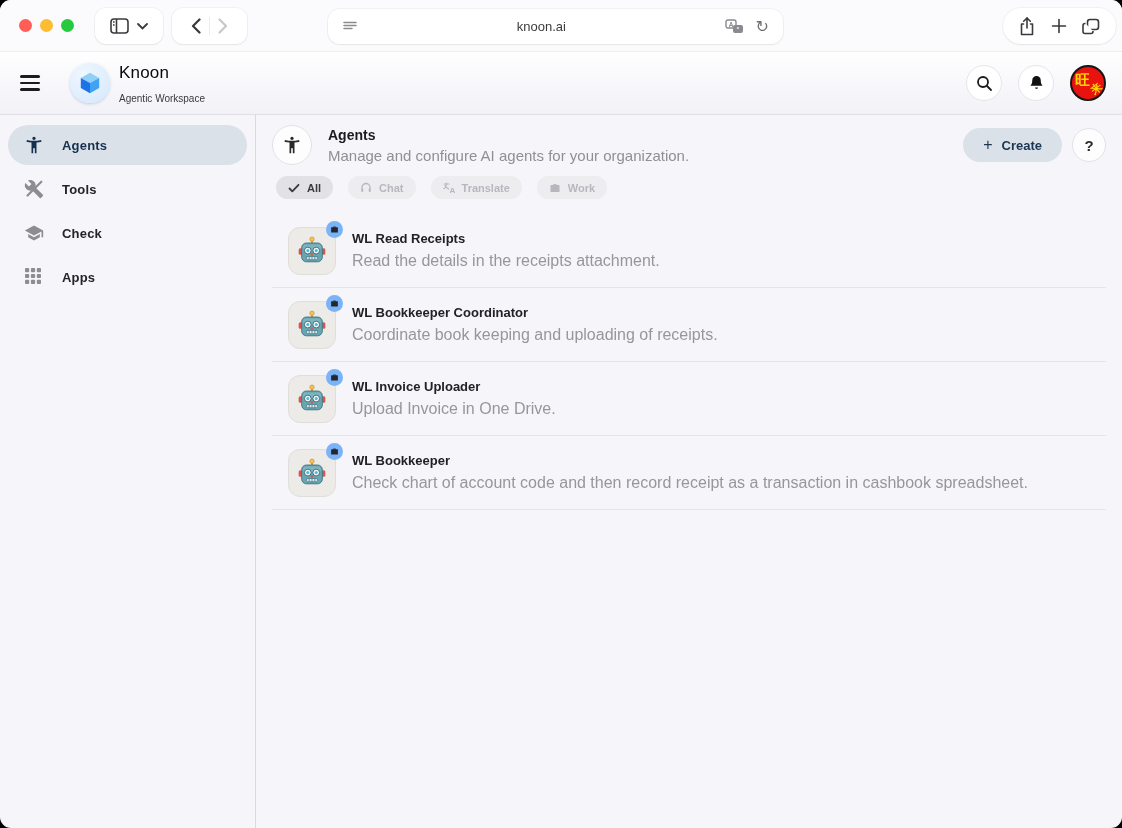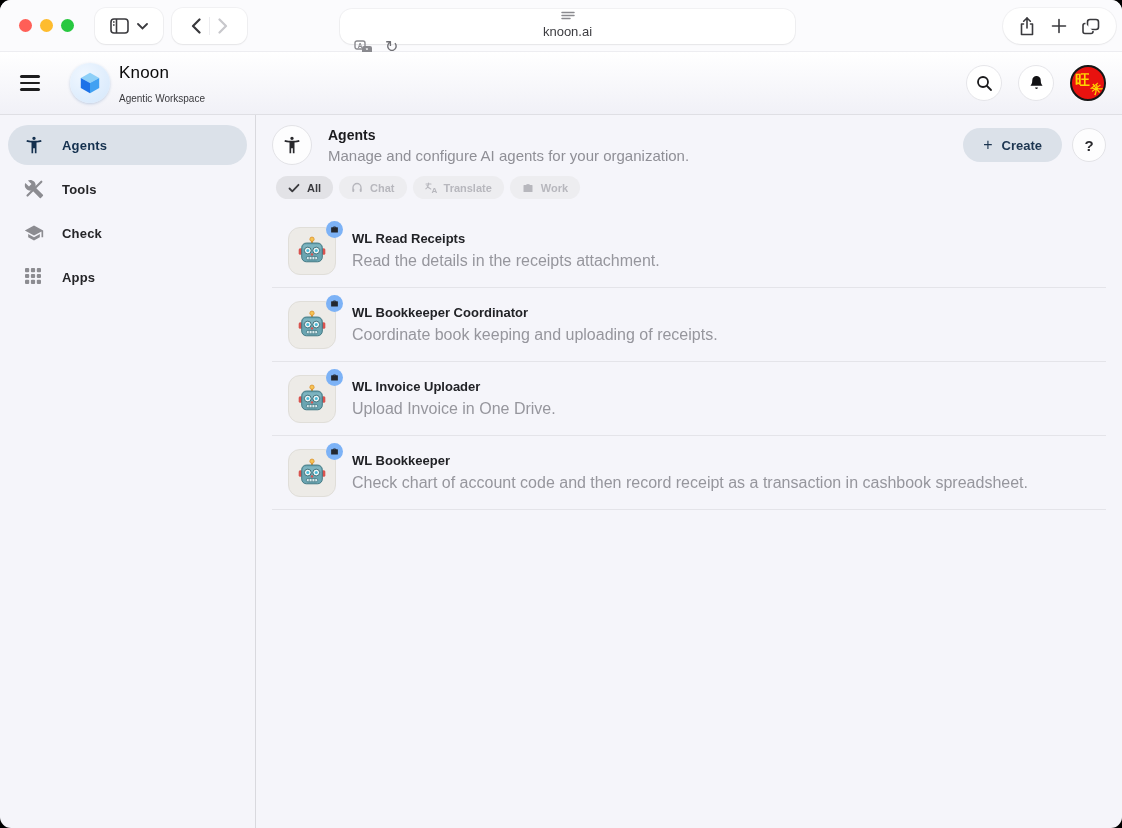--- a/index.html
+++ b/index.html
@@ -19,23 +19,23 @@
   .tb-pill {
     position:absolute; top:8px; height:36px; background:#ffffff; border-radius:11px;
     box-shadow:0 0 0 1px rgba(0,0,0,0.04), 0 1px 2px rgba(0,0,0,0.05);
     display:flex; align-items:center; justify-content:center;
   }
   .pill-sidebar { left:95px; width:68px; gap:8px; }
   .pill-nav { left:172px; width:75px; gap:0; }
   .pill-nav .sep { width:1px; height:18px; background:#ececef; margin:0 8px; }
   .pill-tabs { right:6px; width:113px; gap:0; justify-content:space-evenly; border-radius:18px; }
   .url-bar {
-    position:absolute; left:340px; top:9px; width:455px; height:35px; background:#fff;
+    position:absolute; left:328px; top:9px; width:455px; height:35px; background:#fff;
     border-radius:12px; box-shadow:0 0 0 1px rgba(0,0,0,0.04), 0 1px 2px rgba(0,0,0,0.05);
-    display:flex; padding:0 14px;flex-direction:column;
+    display:flex; align-items:center; padding:0 14px;
   }
   .url-text { flex:1; text-align:center; font-size:13px; color:#3c3c40; }
   .url-right { display:flex; align-items:center; gap:12px; }
   .icon { display:inline-flex; align-items:center; justify-content:center; }
   .reload-glyph { font-size:16px; color:#6f6f74; line-height:1; }
 
   
   .app-header {
     position:relative; height:63px;
     background:linear-gradient(#ffffff, #f1f1f7);
@@ -93,21 +93,21 @@
     height:34px; border-radius:17px; background:#dbe1e9; border:none; cursor:pointer;
     display:flex; align-items:center; gap:9px; padding:0 20px;
     font-size:13px; font-weight:600; color:#1c3550; font-family:inherit;
   }
   .create-plus { font-size:16px; font-weight:500; line-height:1; color:#1c3550; }
   .help-btn {
     width:34px; height:34px; border-radius:50%; background:#fdfdfe; border:1px solid #e3e3e7;
     font-size:15px; font-weight:700; color:#2a2a2e; cursor:pointer; font-family:inherit;
   }
 
-  .chips { display:flex; gap:6px; margin-top:11px; margin-left:4px; }
+  .chips { display:flex; gap:15px; margin-top:11px; margin-left:4px; }
   .chip {
     height:23px; border-radius:12px; display:flex; align-items:center; gap:7px;
     padding:0 12px; font-size:11px; font-weight:600; cursor:pointer;
     background:#ededf0; color:#b7b7bd;
   }
   .chip .chip-icon { width:12px; height:12px; color:#b7b7bd; }
   .chip.active { background:#e2e2e6; color:#3a3a3e; }
   .chip.active .chip-icon { color:#3a3a3e; }
 
   .agent-list { margin-top:15px; }

